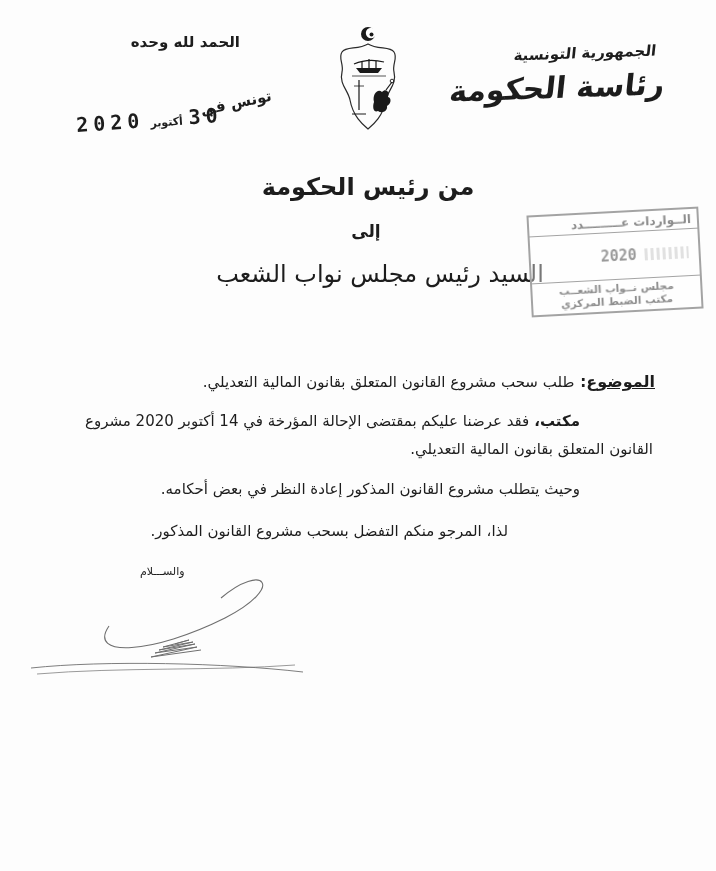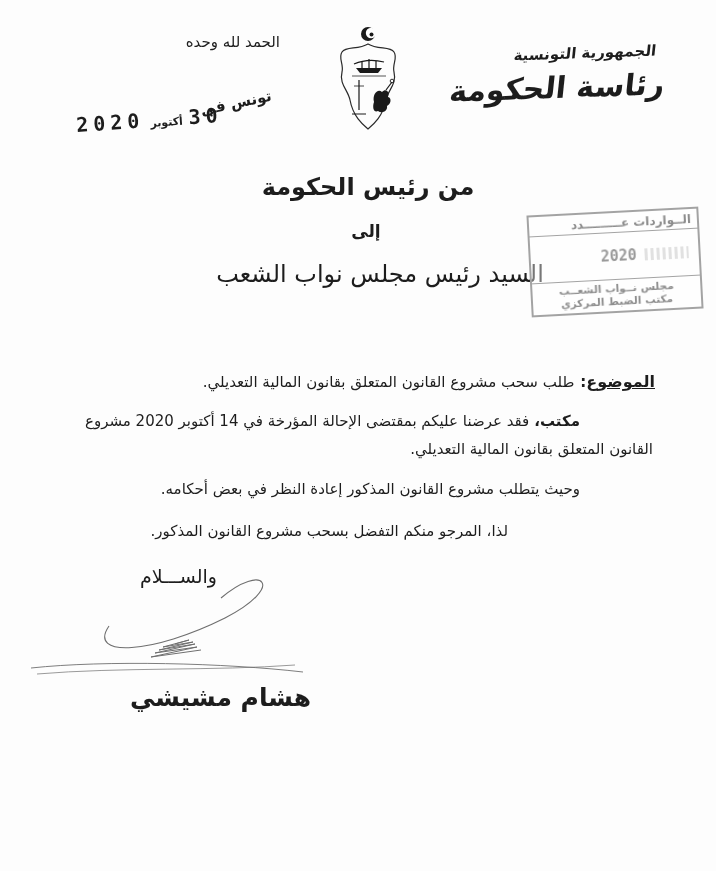--- a/index.html
+++ b/index.html
@@ -5,21 +5,21 @@
   html,body{margin:0;padding:0;background:#ffffff;}
   .page{
     position:relative;width:716px;height:871px;margin:0 auto;
     background:#fdfdfd;overflow:hidden;
     font-family:"DejaVu Sans",sans-serif;color:#1d1d1d;
   }
   .abs{position:absolute;}
   .rtl{direction:rtl;unicode-bidi:isolate;white-space:nowrap;}
 
   
-  .lh-motto{right:436px;top:33px;font-size:15px;font-weight:normal;}
+  .lh-motto{right:476px;top:33px;font-size:15px;font-weight:bold;}
   .lh-office{right:456px;top:61px;font-size:15px;font-weight:bold;}
   .lh-place{right:444px;top:94px;font-size:15px;font-weight:bold;transform:rotate(-12deg);}
   .datestamp{right:493px;top:108px;transform:rotate(-4deg);display:inline-flex;direction:rtl;align-items:baseline;gap:6px;}
   .datestamp .d-day,.datestamp .d-year{font-family:"DejaVu Sans Mono",monospace;font-size:20px;font-weight:bold;letter-spacing:5px;}
   .datestamp .d-month{font-size:11px;font-weight:bold;}
 
   
   .emblem{left:328px;top:24px;}
 
   
@@ -48,21 +48,21 @@
   .subject{right:61px;top:372px;font-size:15px;}
   .subject .lbl{font-weight:bold;text-decoration:underline;font-size:16px;}
   .subject .colon{font-weight:bold;margin-left:6px;}
   .p1l1{right:136px;top:412px;font-size:15px;}
   .p1l1 .lead{font-weight:bold;margin-left:5px;}
   .p1l2{right:63px;top:440px;font-size:15px;}
   .p2{right:136px;top:480px;font-size:15px;}
   .p3{right:208px;top:522px;font-size:15px;}
 
   
-  .salutation{left:140px;top:565px;font-size:19px;}
+  .salutation{left:140px;top:565px;font-size:11px;}
   .sig-svg{left:25px;top:566px;pointer-events:none;}
   .signer-title{left:98px;top:613px;font-size:26px;font-weight:bold;}
   .signer-name{left:130px;top:683px;font-size:25px;font-weight:bold;}
 </style>
 </head>
 <body>
 
 <div class="page">
 
   <div class="abs rtl lh-motto">الحمد لله وحده</div>
@@ -129,15 +129,14 @@
   <svg class="abs sig-svg" width="285" height="120" viewBox="0 0 285 120" fill="none" stroke="#6f6f6f" stroke-width="1">
 
     <path d="M196 32 C238 -4 262 20 200 52 C128 88 62 92 84 60" stroke-width="1.1"></path>
 
     <path d="M150 78 l14 -4 l-26 7 l30 -5 l-34 8 l36 -6 l-40 9 l42 -6 l-46 10 l50 -7" stroke-width="1"></path>
 
     <path d="M6 102 C80 94 200 97 278 106" stroke-width="0.9"></path>
     <path d="M12 108 C95 101 190 105 270 99" stroke-width="0.7"></path>
   </svg>
 
-  <div class="abs rtl signer-name">هشام مشيشي</div>
 
 </div>
 
 </body></html>

